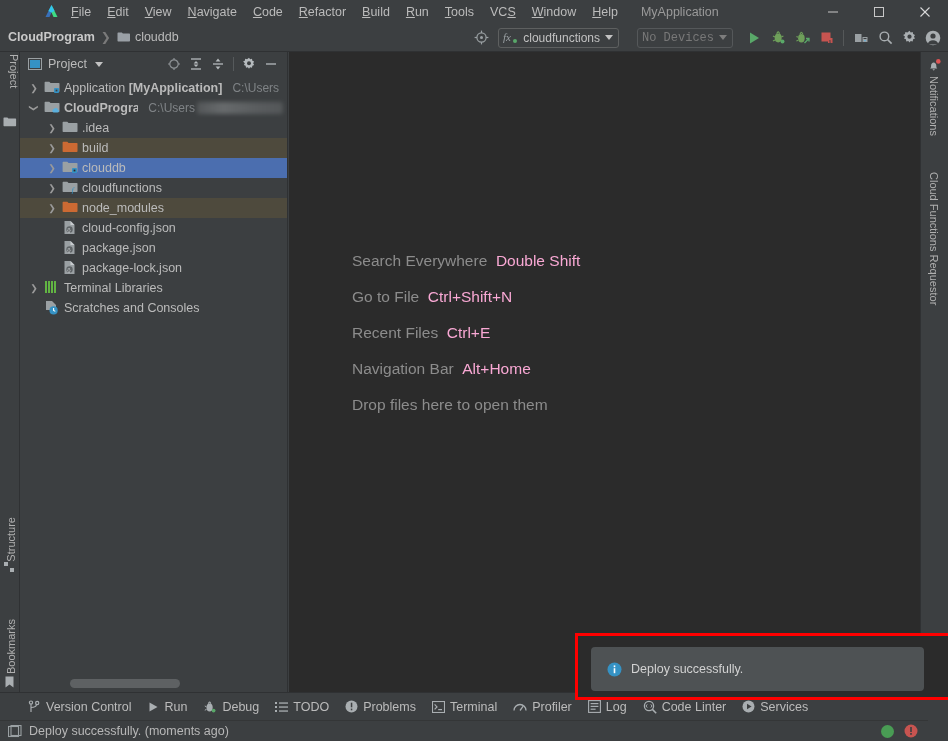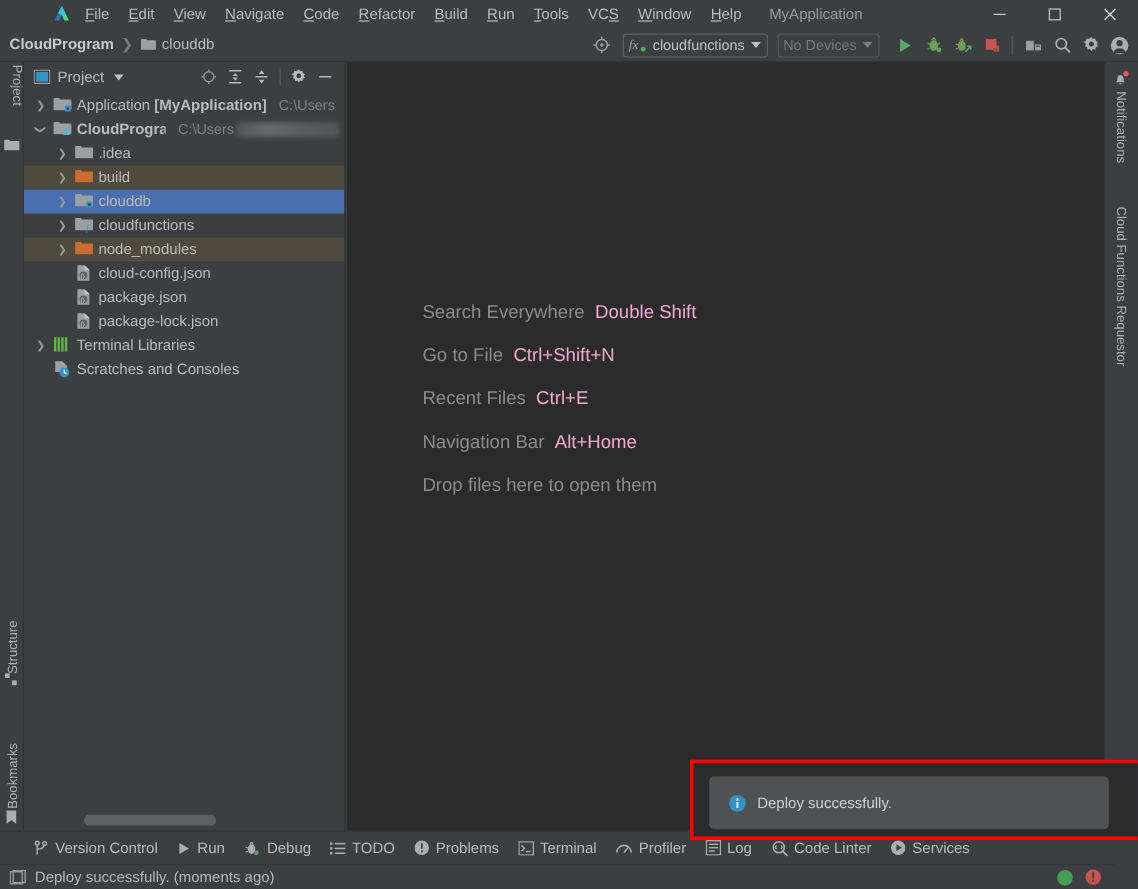--- a/index.html
+++ b/index.html
@@ -233,21 +233,21 @@
         <span style="display:flex;align-items:center;">
           <svg width="15" height="13" viewBox="0 0 15 13">
             <text x="0" y="10" font-family="Liberation Serif, serif" font-size="11" font-style="italic" fill="#9aa0a3">fx</text>
             <circle cx="12" cy="10" r="2" fill="#59a869"></circle>
           </svg>
         </span>
         <span>cloudfunctions</span>
         <span class="caret"></span>
       </div>
 
-      <div class="runcfg empty" style="margin-left:6px;">
+      <div class="runcfg empty" style="margin-left:16px;font-family:Liberation Mono, monospace;">
         <span>No Devices</span>
         <span class="caret dim"></span>
       </div>
 
       <div class="tb-icon" style="margin-left:8px;">
         <svg width="14" height="14" viewBox="0 0 14 14">
             <path d="M3 1.6 L12 7 L3 12.4 Z" fill="#59a869"></path>
           </svg>
       </div>
       <div class="tb-icon">

